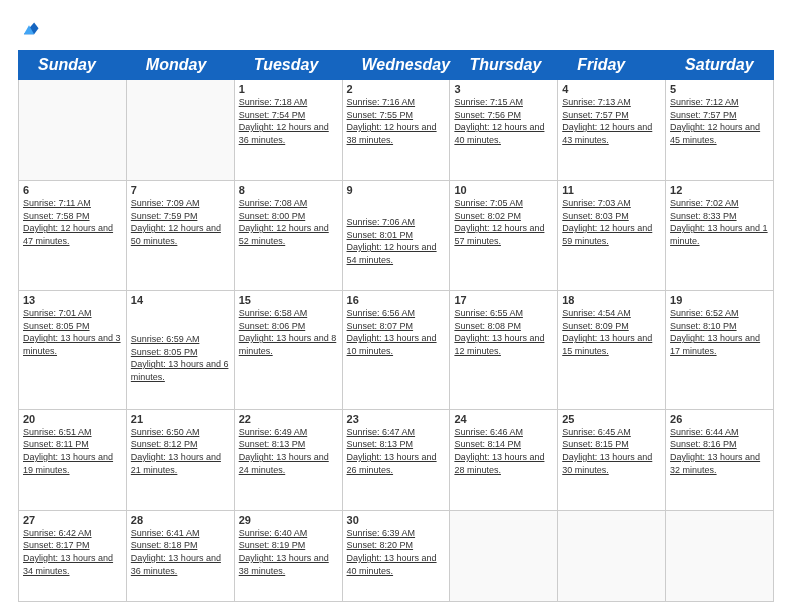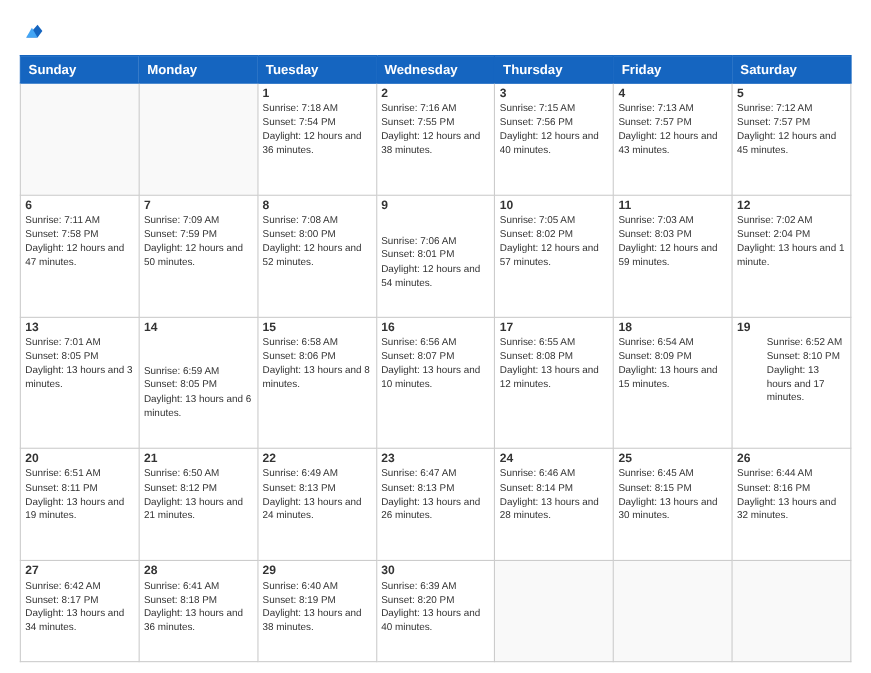--- a/index.html
+++ b/index.html
@@ -63,45 +63,47 @@
     .calendar {
       flex: 1;
       border: 1px solid #ccc;
       border-collapse: collapse;
       width: 100%;
       table-layout: fixed;
     }
     .calendar th {
       background-color: #1565c0;
       color: #fff;
-      font-size: 12px;
-      font-weight: bold;
-      padding: 5px 7px;
+      font-size: 16px;
+      font-weight: bold;
+      padding: 5px 19px;
       text-align: left;
       border: 1px solid #1565c0;
+      font-style: italic;
     }
     .calendar td {
       border: 1px solid #ccc;
       vertical-align: top;
       padding: 3px 4px;
       font-size: 9.5px;
       color: #333;
       height: 82px;
     }
     .day-number {
       font-size: 11px;
       font-weight: bold;
       color: #333;
       display: block;
       margin-bottom: 1px;
     }
     .day-info {
       font-size: 9px;
       color: #333;
       line-height: 1.4;
+      text-decoration: underline;
     }
     .empty-cell {
       background: #f9f9f9;
     }
     .last-row td {
       height: 74px;
       margin-top: 26px;
     }
   </style>
 </head>
@@ -205,21 +207,21 @@
           </td>
           <td>
             <span class="day-number">11</span>
             <div class="day-info" style="white-space: pre-line;">Sunrise: 7:03 AM
 Sunset: 8:03 PM
 Daylight: 12 hours and 59 minutes.</div>
           </td>
           <td>
             <span class="day-number">12</span>
             <div class="day-info" style="white-space: pre-line;">Sunrise: 7:02 AM
-Sunset: 2:04 PM
+Sunset: 8:33 PM
 Daylight: 13 hours and 1 minute.</div>
           </td>
         </tr>
         <tr>
           <td>
             <span class="day-number">13</span>
             <div class="day-info" style="white-space: pre-line;">Sunrise: 7:01 AM
 Sunset: 8:05 PM
 Daylight: 13 hours and 3 minutes.</div>
           </td>
@@ -242,27 +244,27 @@
 Daylight: 13 hours and 10 minutes.</div>
           </td>
           <td>
             <span class="day-number">17</span>
             <div class="day-info" style="white-space: pre-line;">Sunrise: 6:55 AM
 Sunset: 8:08 PM
 Daylight: 13 hours and 12 minutes.</div>
           </td>
           <td>
             <span class="day-number">18</span>
-            <div class="day-info" style="white-space: pre-line;">Sunrise: 6:54 AM
+            <div class="day-info" style="white-space: pre-line;">Sunrise: 4:54 AM
 Sunset: 8:09 PM
 Daylight: 13 hours and 15 minutes.</div>
           </td>
           <td>
             <span class="day-number">19</span>
-            <div class="day-info" style="white-space: pre-line; margin-left: 27px;">Sunrise: 6:52 AM
+            <div class="day-info" style="white-space: pre-line;">Sunrise: 6:52 AM
 Sunset: 8:10 PM
 Daylight: 13 hours and 17 minutes.</div>
           </td>
         </tr>
         <tr>
           <td>
             <span class="day-number">20</span>
             <div class="day-info" style="white-space: pre-line;">Sunrise: 6:51 AM
 Sunset: 8:11 PM
 Daylight: 13 hours and 19 minutes.</div>

